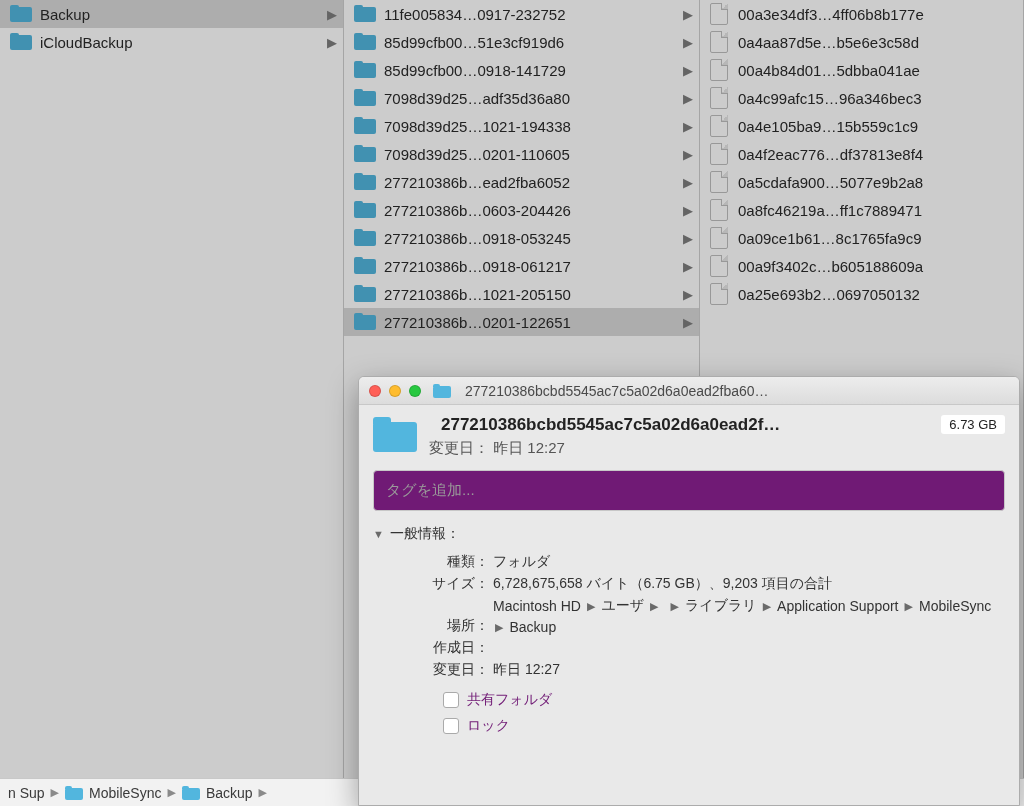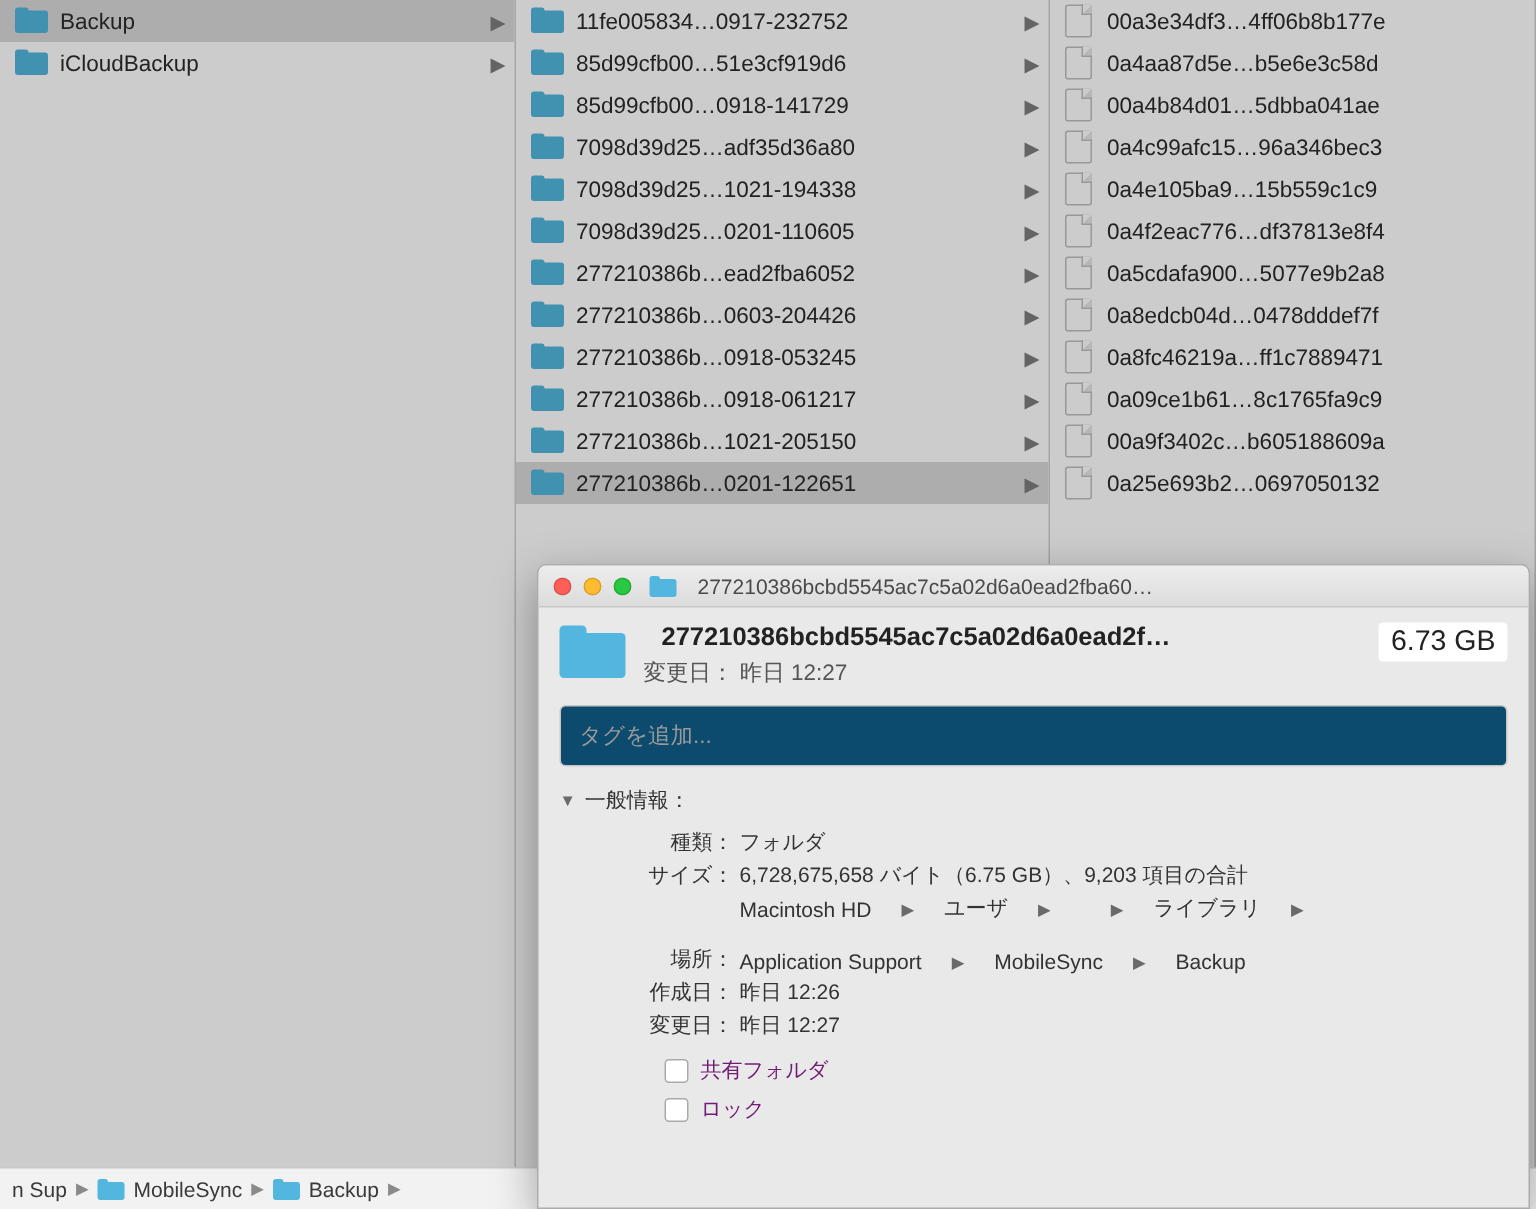--- a/index.html
+++ b/index.html
@@ -122,42 +122,42 @@
   background: #52b6de; border-radius: 3px;
 }
 .big-folder::after {
   content: ""; position: absolute; left: 0; top: 0; width: 18px; height: 7px;
   background: #52b6de; border-radius: 3px 3px 0 0;
 }
 .head-text { flex: 1; min-width: 0; }
 .head-title { font-size: 17px; font-weight: 700; color: #222; overflow: hidden; text-overflow: ellipsis; white-space: nowrap; margin-left: 12px; }
 .head-mod { font-size: 15px; color: #555; margin-top: 4px; }
 .head-size {
-  font-size: 19px; color: #222; background: #fff; padding: 2px 8px;
+  font-size: 13px; color: #222; background: #fff; padding: 2px 8px;
   border-radius: 3px; align-self: flex-start; margin-top: 0;
 }
 
 .tags-box {
   margin: 6px 14px 10px 14px;
   border: 1px solid #c7c7c7; border-radius: 4px;
-  background: #0c4a6e;
+  background: #701a75;
   padding: 10px 12px;
   font-size: 15px; color: #9a9a9a;
 }
 
 .section {
   padding: 4px 14px 0 14px;
   font-size: 14px; color: #333;
 }
 .section-header { display: flex; align-items: center; gap: 6px; font-size: 14px; color: #333; margin-bottom: 8px;}
 .disclosure { color: #6a6a6a; font-size: 11px; }
 .kv { display: flex; padding: 2px 0; align-items: flex-end; }
 .kv .k { width: 120px; text-align: right; color: #333; padding-right: 4px;}
 .kv .v { flex: 1; color: #333; }
-.loc-line { display: flex; flex-wrap: wrap; align-items: center; gap: 18px; }
+.loc-line { display: flex; flex-wrap: wrap; align-items: center; gap: 4px; }
 .loc-sep { font-size: 11px; color: #6a6a6a; margin: 0 2px; }
 
 .checks { padding: 6px 0 0 70px; }
 .check-row { display: flex; align-items: center; gap: 8px; font-size: 14px; color: #701a75; padding: 4px 0; }
 .checkbox {
   width: 16px; height: 16px; border: 1px solid #aaa; border-radius: 3px; background: #fff;
 }
 </style>
 </head>
 <body>
@@ -258,24 +258,20 @@
         <span class="file-icon"></span>
         <span class="name">0a4e105ba9…15b559c1c9</span>
       </div>
       <div class="row">
         <span class="file-icon"></span>
         <span class="name">0a4f2eac776…df37813e8f4</span>
       </div>
       <div class="row">
         <span class="file-icon"></span>
         <span class="name">0a5cdafa900…5077e9b2a8</span>
-      </div>
-      <div class="row">
-        <span class="file-icon"></span>
-        <span class="name">0a8edcb04d…0478dddef7f</span>
       </div>
       <div class="row">
         <span class="file-icon"></span>
         <span class="name">0a8fc46219a…ff1c7889471</span>
       </div>
       <div class="row">
         <span class="file-icon"></span>
         <span class="name">0a09ce1b61…8c1765fa9c9</span>
       </div>
       <div class="row">
@@ -363,21 +359,20 @@
           <span class="loc-sep">▶</span>
           <span>Application Support</span>
           <span class="loc-sep">▶</span>
           <span>MobileSync</span>
           <span class="loc-sep">▶</span>
           <span>Backup</span>
         </div>
     </div>
     <div class="kv">
       <div class="k">作成日：</div>
-      <div class="v">昨日 12:26</div>
     </div>
     <div class="kv">
       <div class="k">変更日：</div>
       <div class="v">昨日 12:27</div>
     </div>
 
     <div class="checks">
       <div class="check-row">
         <span class="checkbox"></span>
         <span>共有フォルダ</span>

